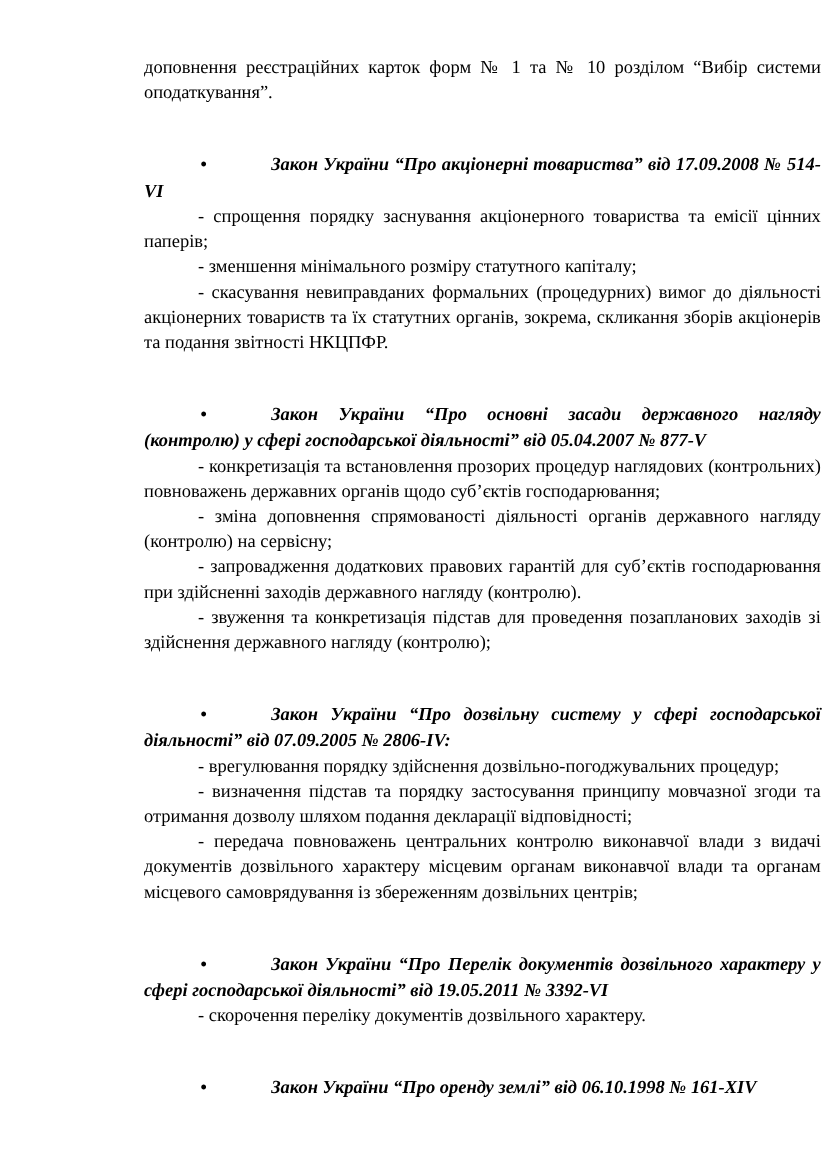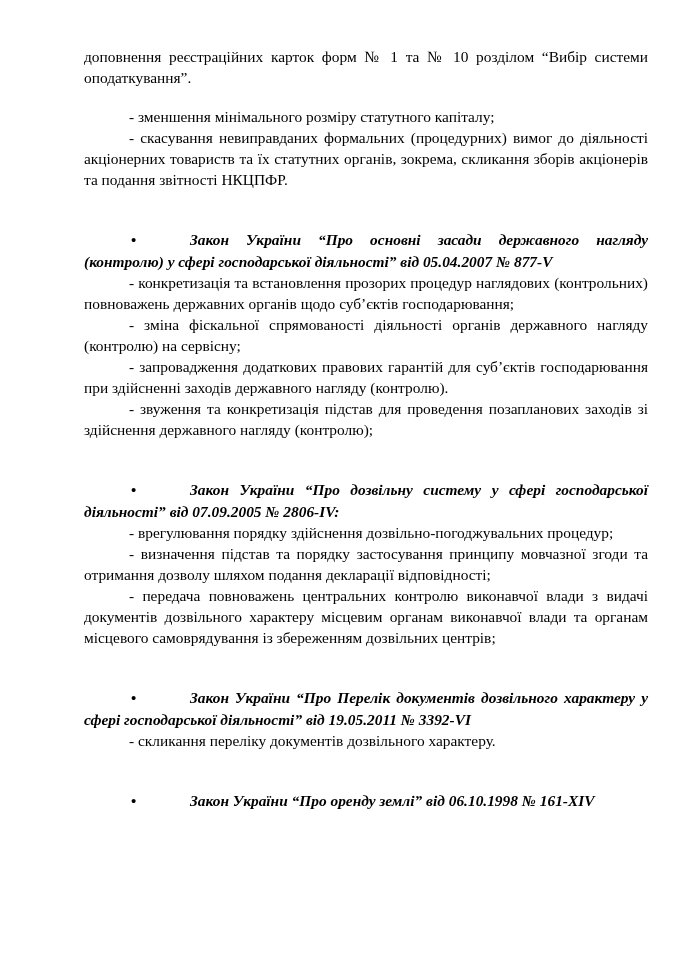--- a/index.html
+++ b/index.html
@@ -14,21 +14,21 @@
     font-family: "Liberation Serif", "DejaVu Serif", serif;
     color: #000000;
     -webkit-font-smoothing: antialiased;
   }
   #page {
     position: relative;
     width: 700px;
     height: 970px;
     background: #ffffff;
     box-sizing: border-box;
-    padding: 46px 52px 0 84px;
+    padding: 46px 52px 0 120px;
   }
   .doc {
     width: 564px;
     font-size: 15.4px;
     line-height: 21px;
     text-align: justify;
     text-justify: inter-word;
     hyphens: none;
   }
   p {
@@ -79,41 +79,43 @@
 </head>
 <body>
 
 <div id="page">
   <div class="doc">
 
     <p class="para-plain last-line-left">доповнення реєстраційних карток форм № 1 та № 10 розділом “Вибір системи оподаткування”.</p>
 
     <div class="spacer-md"></div>
 
+    <p class="law-head last-line-left"><span class="bullet-box"><span class="dot">•</span></span><span>Закон України “Про акціонерні товариства” від 17.09.2008 № 514-VI</span></p>
+    <p class="dash-item">- спрощення порядку заснування акціонерного товариства та емісії цінних паперів;</p>
     <p class="dash-item last-line-left">- зменшення мінімального розміру статутного капіталу;</p>
     <p class="dash-item last-line-left">- скасування невиправданих формальних (процедурних) вимог до діяльності акціонерних товариств та їх статутних органів, зокрема, скликання зборів акціонерів та подання звітності НКЦПФР.</p>
 
     <div class="spacer-md"></div>
 
     <p class="law-head last-line-left"><span class="bullet-box"><span class="dot">•</span></span><span>Закон України “Про основні засади державного нагляду (контролю) у сфері господарської діяльності” від 05.04.2007 № 877-V</span></p>
     <p class="dash-item last-line-left">- конкретизація та встановлення прозорих процедур наглядових (контрольних) повноважень державних органів щодо суб’єктів господарювання;</p>
-    <p class="dash-item last-line-left">- зміна фіскальної спрямованості діяльності органів державного нагляду (контролю) на сервісну;</p>
+    <p class="dash-item last-line-left">- зміна доповнення спрямованості діяльності органів державного нагляду (контролю) на сервісну;</p>
     <p class="dash-item last-line-left">- запровадження додаткових правових гарантій для суб’єктів господарювання при здійсненні заходів державного нагляду (контролю).</p>
     <p class="dash-item last-line-left">- звуження та конкретизація підстав для проведення позапланових заходів зі здійснення державного нагляду (контролю);</p>
 
     <div class="spacer-md"></div>
 
     <p class="law-head last-line-left"><span class="bullet-box"><span class="dot">•</span></span><span>Закон України “Про дозвільну систему у сфері господарської діяльності” від 07.09.2005 № 2806-IV:</span></p>
     <p class="dash-item last-line-left">- врегулювання порядку здійснення дозвільно-погоджувальних процедур;</p>
     <p class="dash-item last-line-left">- визначення підстав та порядку застосування принципу мовчазної згоди та отримання дозволу шляхом подання декларації відповідності;</p>
     <p class="dash-item last-line-left">- передача повноважень центральних контролю виконавчої влади з видачі документів дозвільного характеру місцевим органам виконавчої влади та органам місцевого самоврядування із збереженням дозвільних центрів;</p>
 
     <div class="spacer-md"></div>
 
     <p class="law-head last-line-left"><span class="bullet-box"><span class="dot">•</span></span><span>Закон України “Про Перелік документів дозвільного характеру у сфері господарської діяльності” від 19.05.2011 № 3392-VI</span></p>
-    <p class="dash-item last-line-left">- скликання переліку документів дозвільного характеру.</p>
+    <p class="dash-item last-line-left">- скорочення переліку документів дозвільного характеру.</p>
 
     <div class="spacer-md"></div>
 
     <p class="law-head last-line-left"><span class="bullet-box"><span class="dot">•</span></span><span>Закон України “Про оренду землі” від 06.10.1998 № 161-XIV</span></p>
 
   </div>
 </div>
 
 </body></html>

